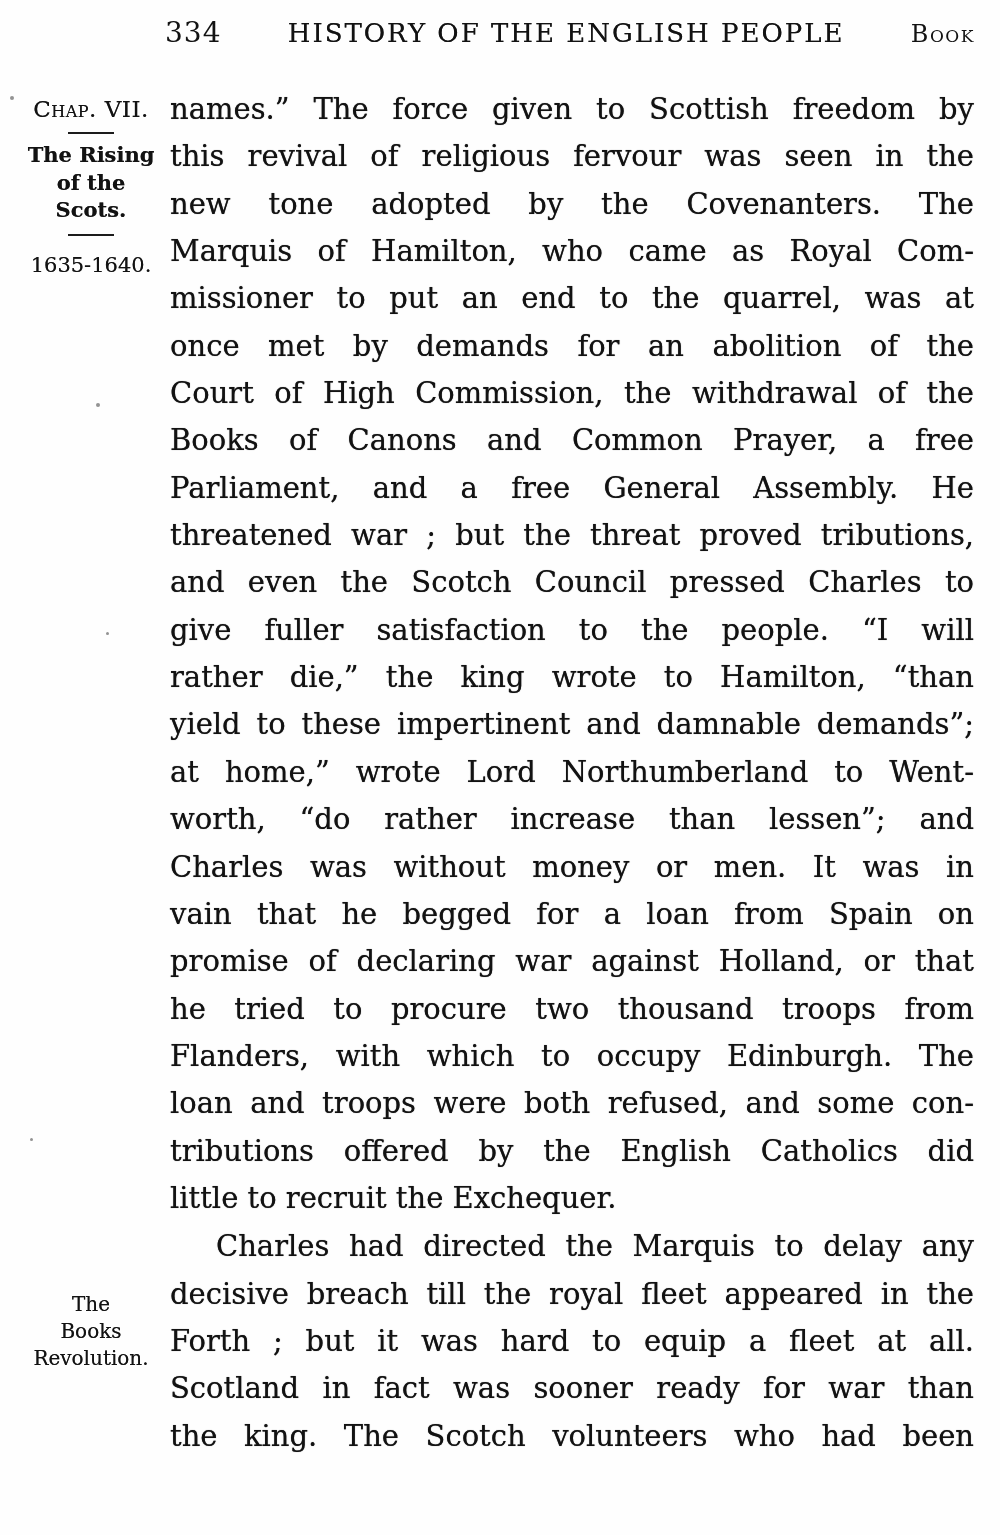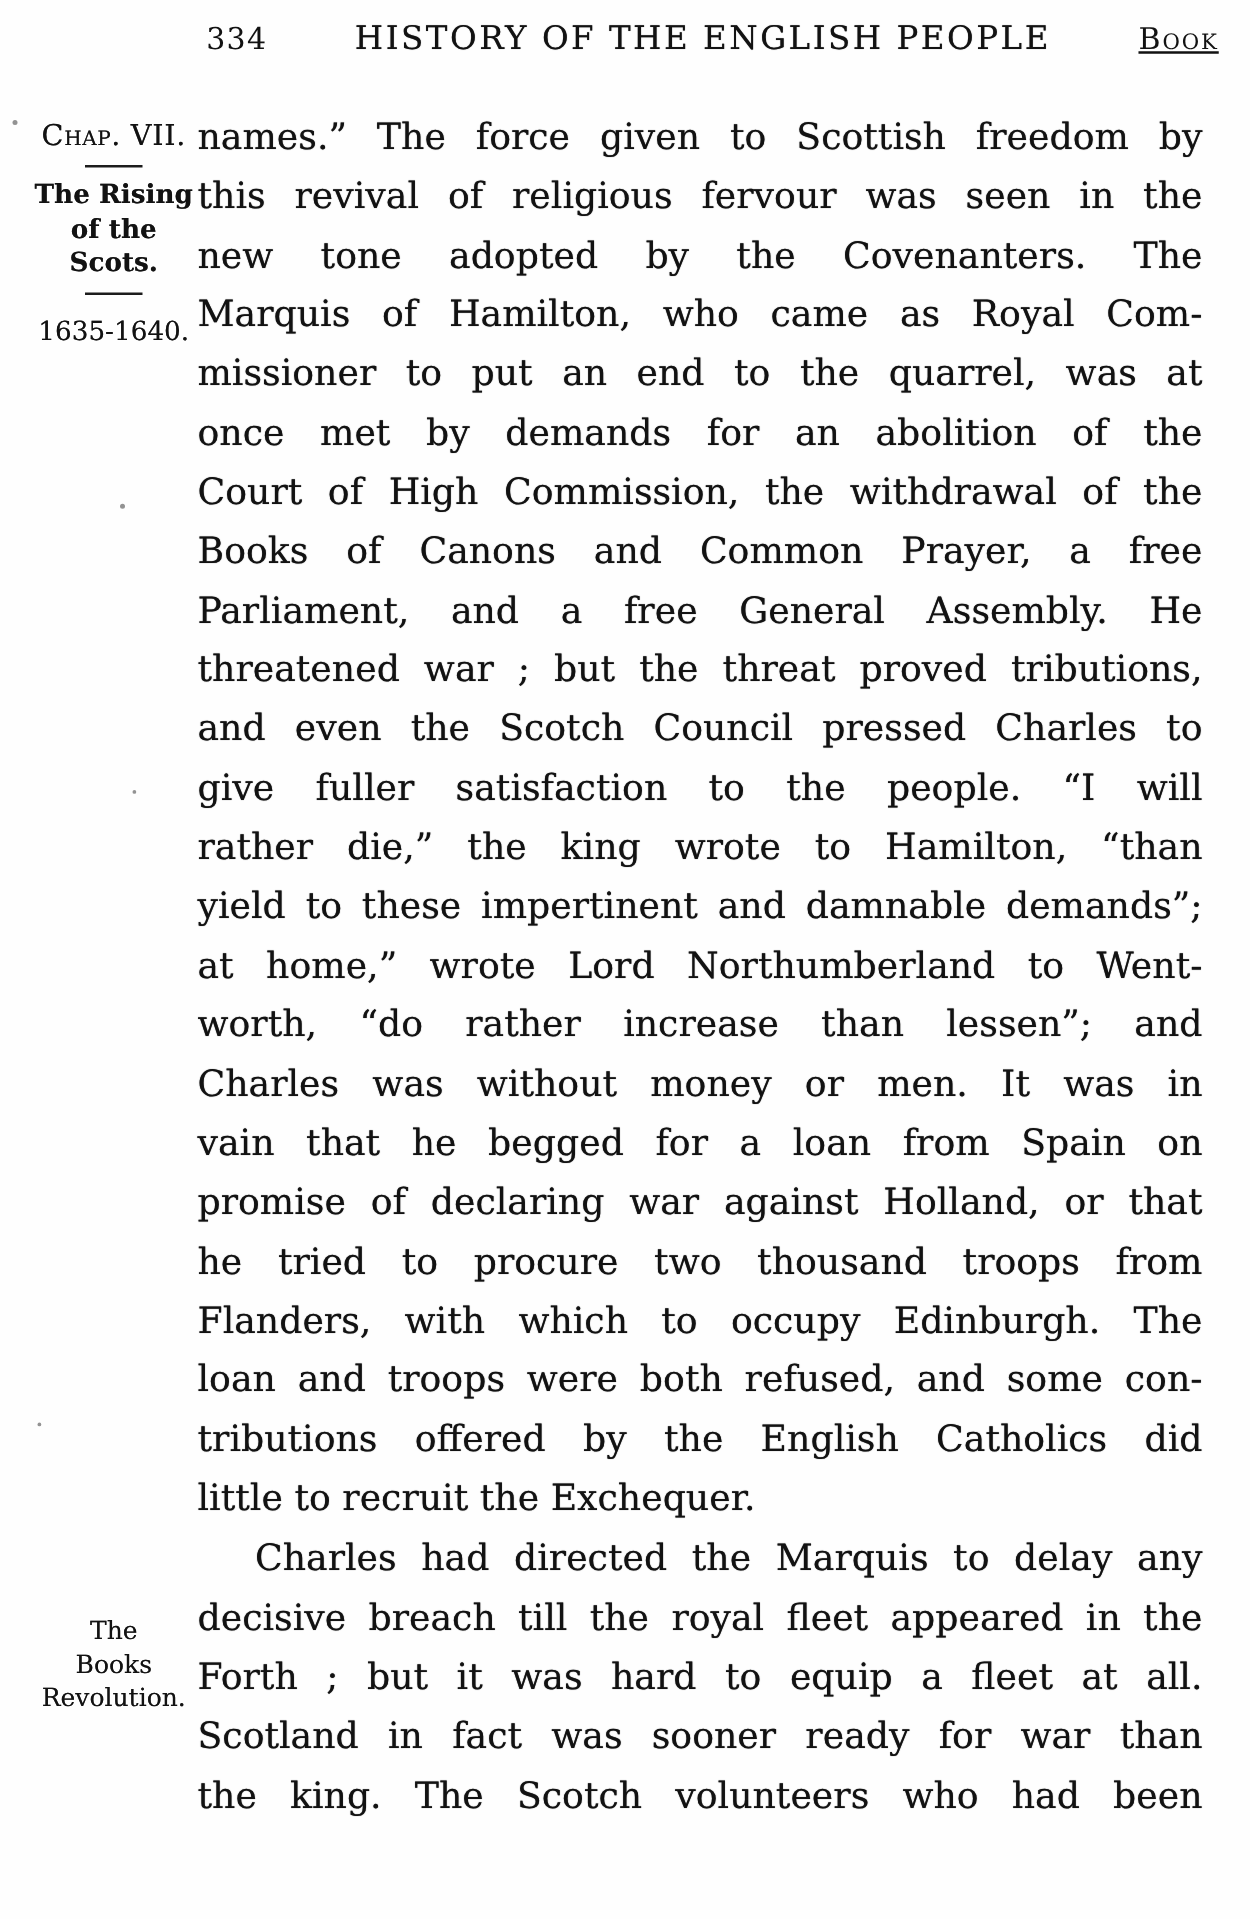--- a/index.html
+++ b/index.html
@@ -24,33 +24,32 @@
     position: absolute;
     top: 16px;
     left: 165px;
     right: 25px;
     display: flex;
     justify-content: space-between;
     align-items: baseline;
     white-space: nowrap;
   }
   .page-number {
-    font-size: 24px;
+    font-size: 28px;
     letter-spacing: 1px;
   }
   .running-title {
     font-size: 26px;
     letter-spacing: 2px;
     text-shadow: 0 0 0.6px rgba(18,18,18,0.75);
   }
   .book-label {
     font-variant: small-caps;
     font-size: 24px;
     letter-spacing: 1.5px;
-    text-decoration: underline;
   }
   
   .margin-notes {
     position: absolute;
     top: 96px;
     left: 20px;
     width: 142px;
     text-align: center;
   }
   .chapter-label {
@@ -84,21 +83,21 @@
     width: 100%;
     font-weight: normal;
     font-size: 20px;
     line-height: 27px;
     text-shadow: 0 0 0.5px rgba(18,18,18,0.7);
   }
   
   .body-text {
     position: absolute;
     top: 86px;
-    left: 158px;
+    left: 170px;
     width: 804px;
     font-size: 29px;
     line-height: 47.35px;
     text-shadow: 0 0 0.7px rgba(18,18,18,0.8);
   }
   .para2 {
     margin-top: 1px;
   }
   .text-line {
     text-align: justify;

